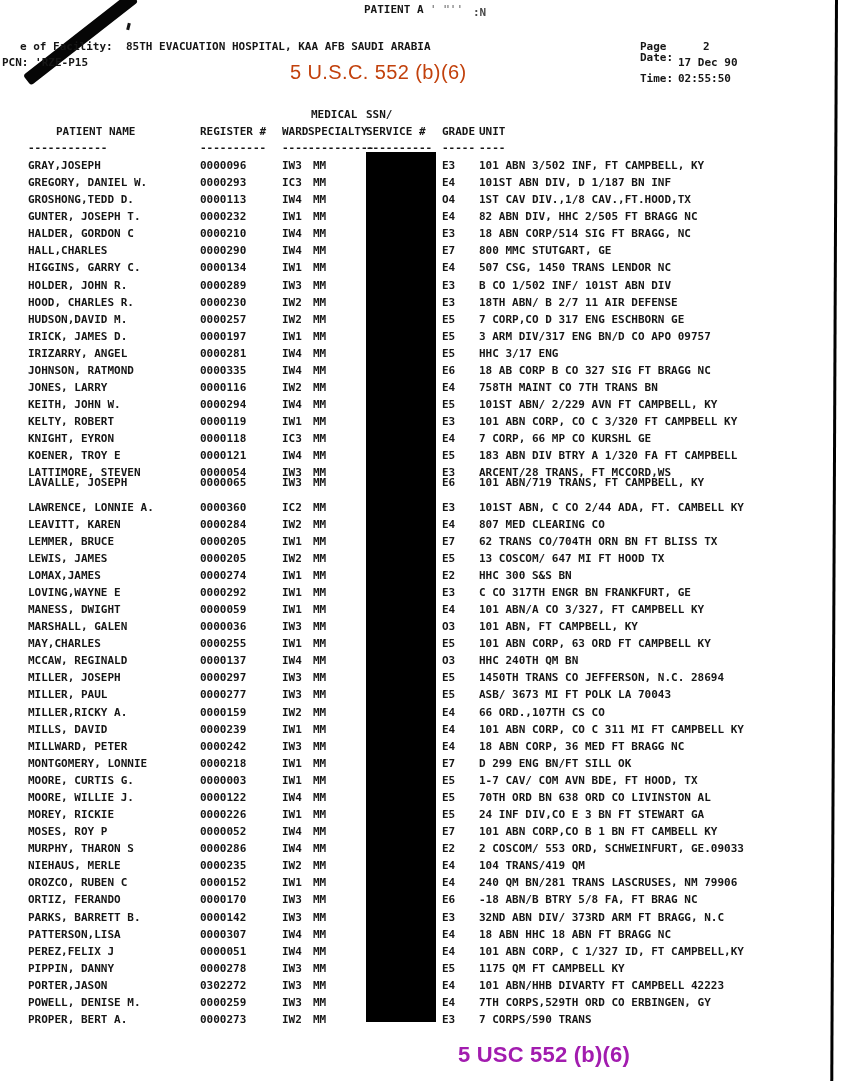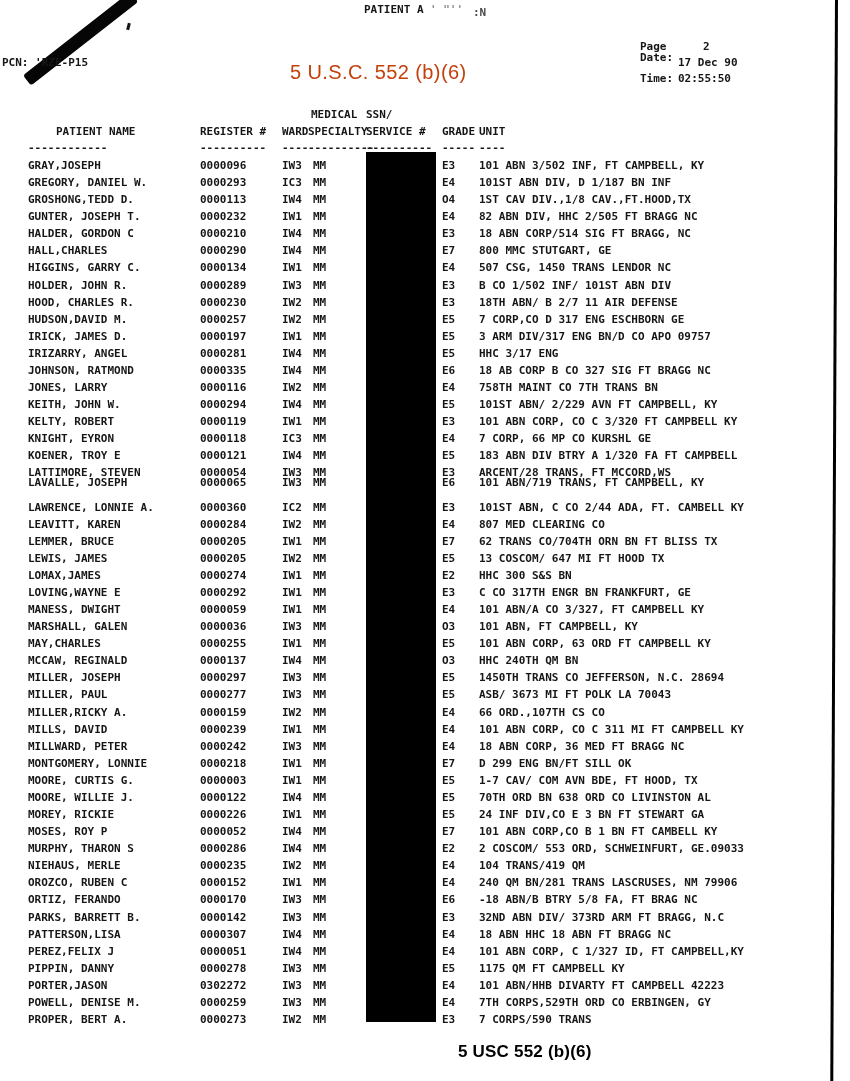--- a/index.html
+++ b/index.html
@@ -16,21 +16,21 @@
   }
   .faded { color:#8f8f8f; }
   .dim { color:#4a4a4a; }
   .stamp {
     position:absolute; font-family:"Liberation Sans", sans-serif;
     font-size:20px; font-weight:400; color:#c2410c; letter-spacing:0.4px;
     white-space:pre;
   }
   .footer-stamp {
     position:absolute; font-family:"Liberation Sans", sans-serif;
-    font-size:17px; font-weight:700; color:#000000; letter-spacing:0.2px;
+    font-size:22px; font-weight:700; color:#a21caf; letter-spacing:0.2px;
     white-space:pre;
   }
   .row { position:absolute; left:0; width:850px; height:17px; }
   .c {
     position:absolute; top:0;
     font-family:"DejaVu Sans Mono", monospace;
     font-size:11px; font-weight:700; color:#161616; white-space:pre;
   }
   .c.name  { left:28px; }
   .c.reg   { left:200px; }
@@ -62,20 +62,21 @@
 <div id="page">
 
   <div id="pen-slash"></div>
   <div id="pen-tick"></div>
   <div id="scan-edge-line"></div>
 
   <span class="t" style="left:364px; top:3px;">PATIENT A</span>
   <span class="t faded" style="left:430px; top:3px;">' "''</span>
   <span class="t dim" style="left:473px; top:6px;">:N</span>
 
+  <span class="t" style="left:20px; top:40px;">e of Facility:  85TH EVACUATION HOSPITAL, KAA AFB SAUDI ARABIA</span>
   <span class="t" style="left:2px; top:56px;">PCN: 'RZE-P15</span>
 
   <span class="stamp" style="left:290px; top:61px;">5 U.S.C. 552 (b)(6)</span>
 
   <span class="t" style="left:640px; top:40px;">Page</span>
   <span class="t" style="left:703px; top:40px;">2</span>
   <span class="t" style="left:640px; top:51px;">Date:</span>
   <span class="t" style="left:678px; top:56px;">17 Dec 90</span>
   <span class="t" style="left:640px; top:72px;">Time:</span>
   <span class="t" style="left:678px; top:72px;">02:55:50</span>

